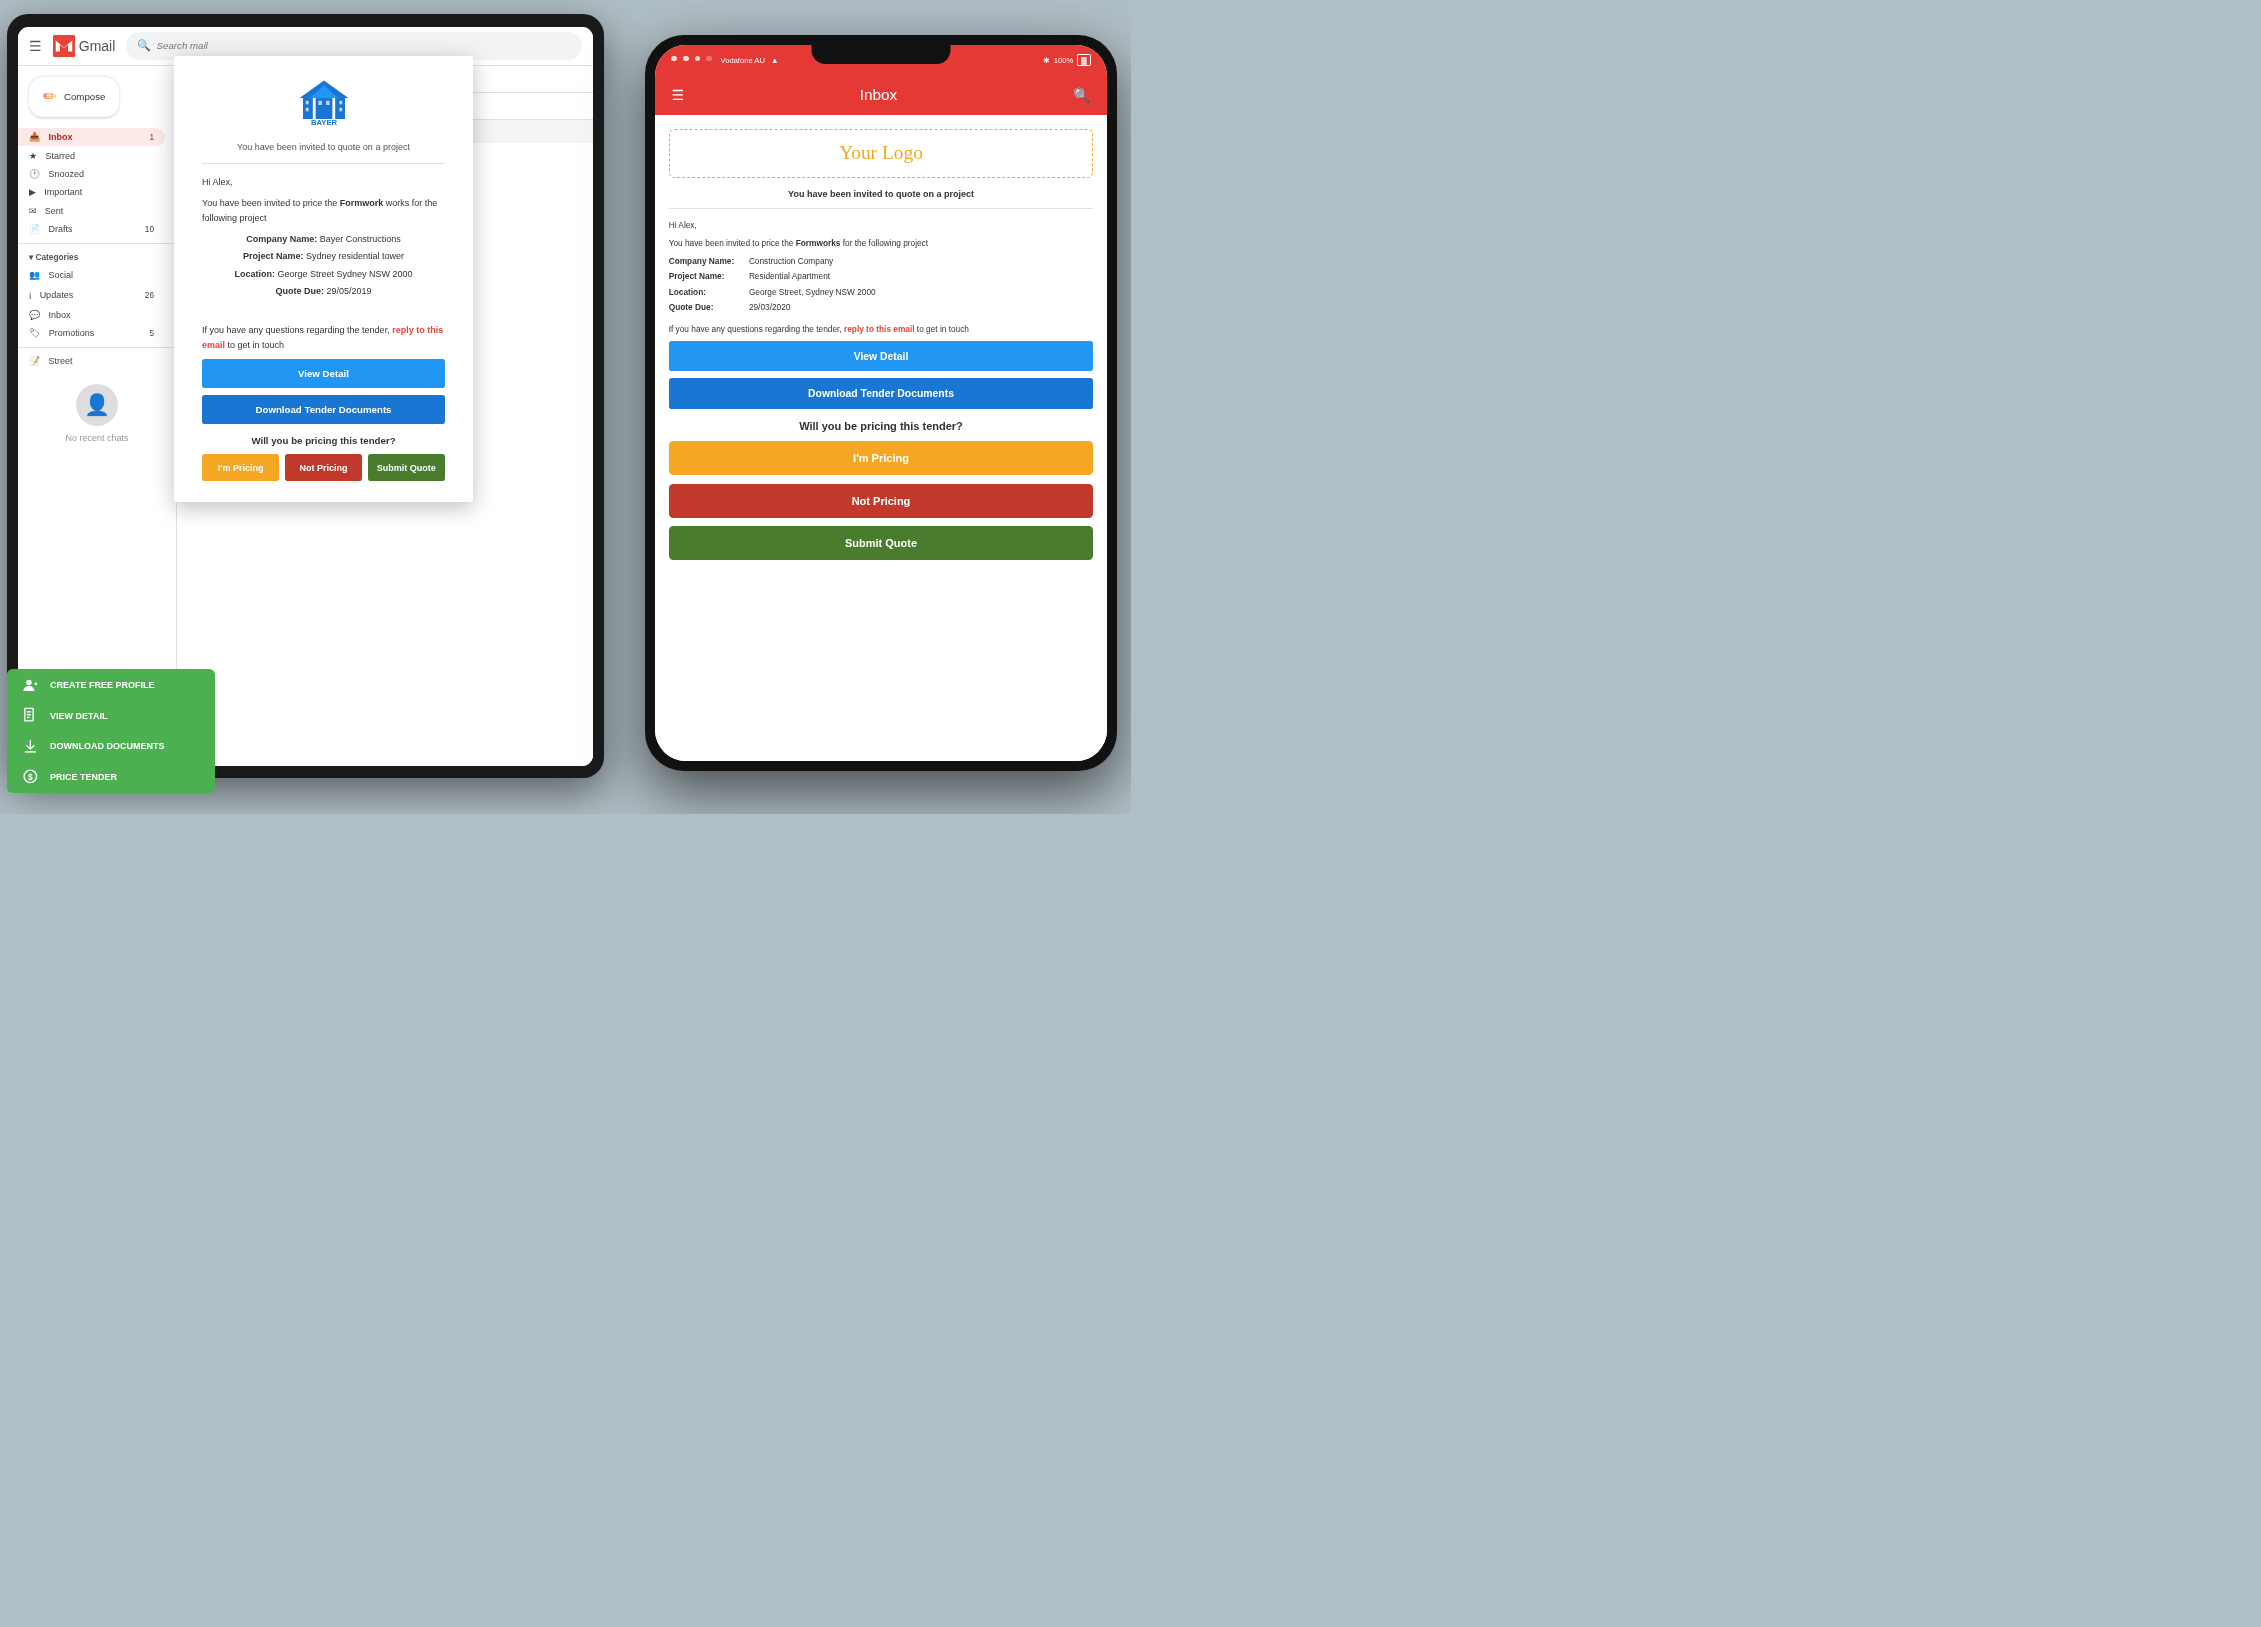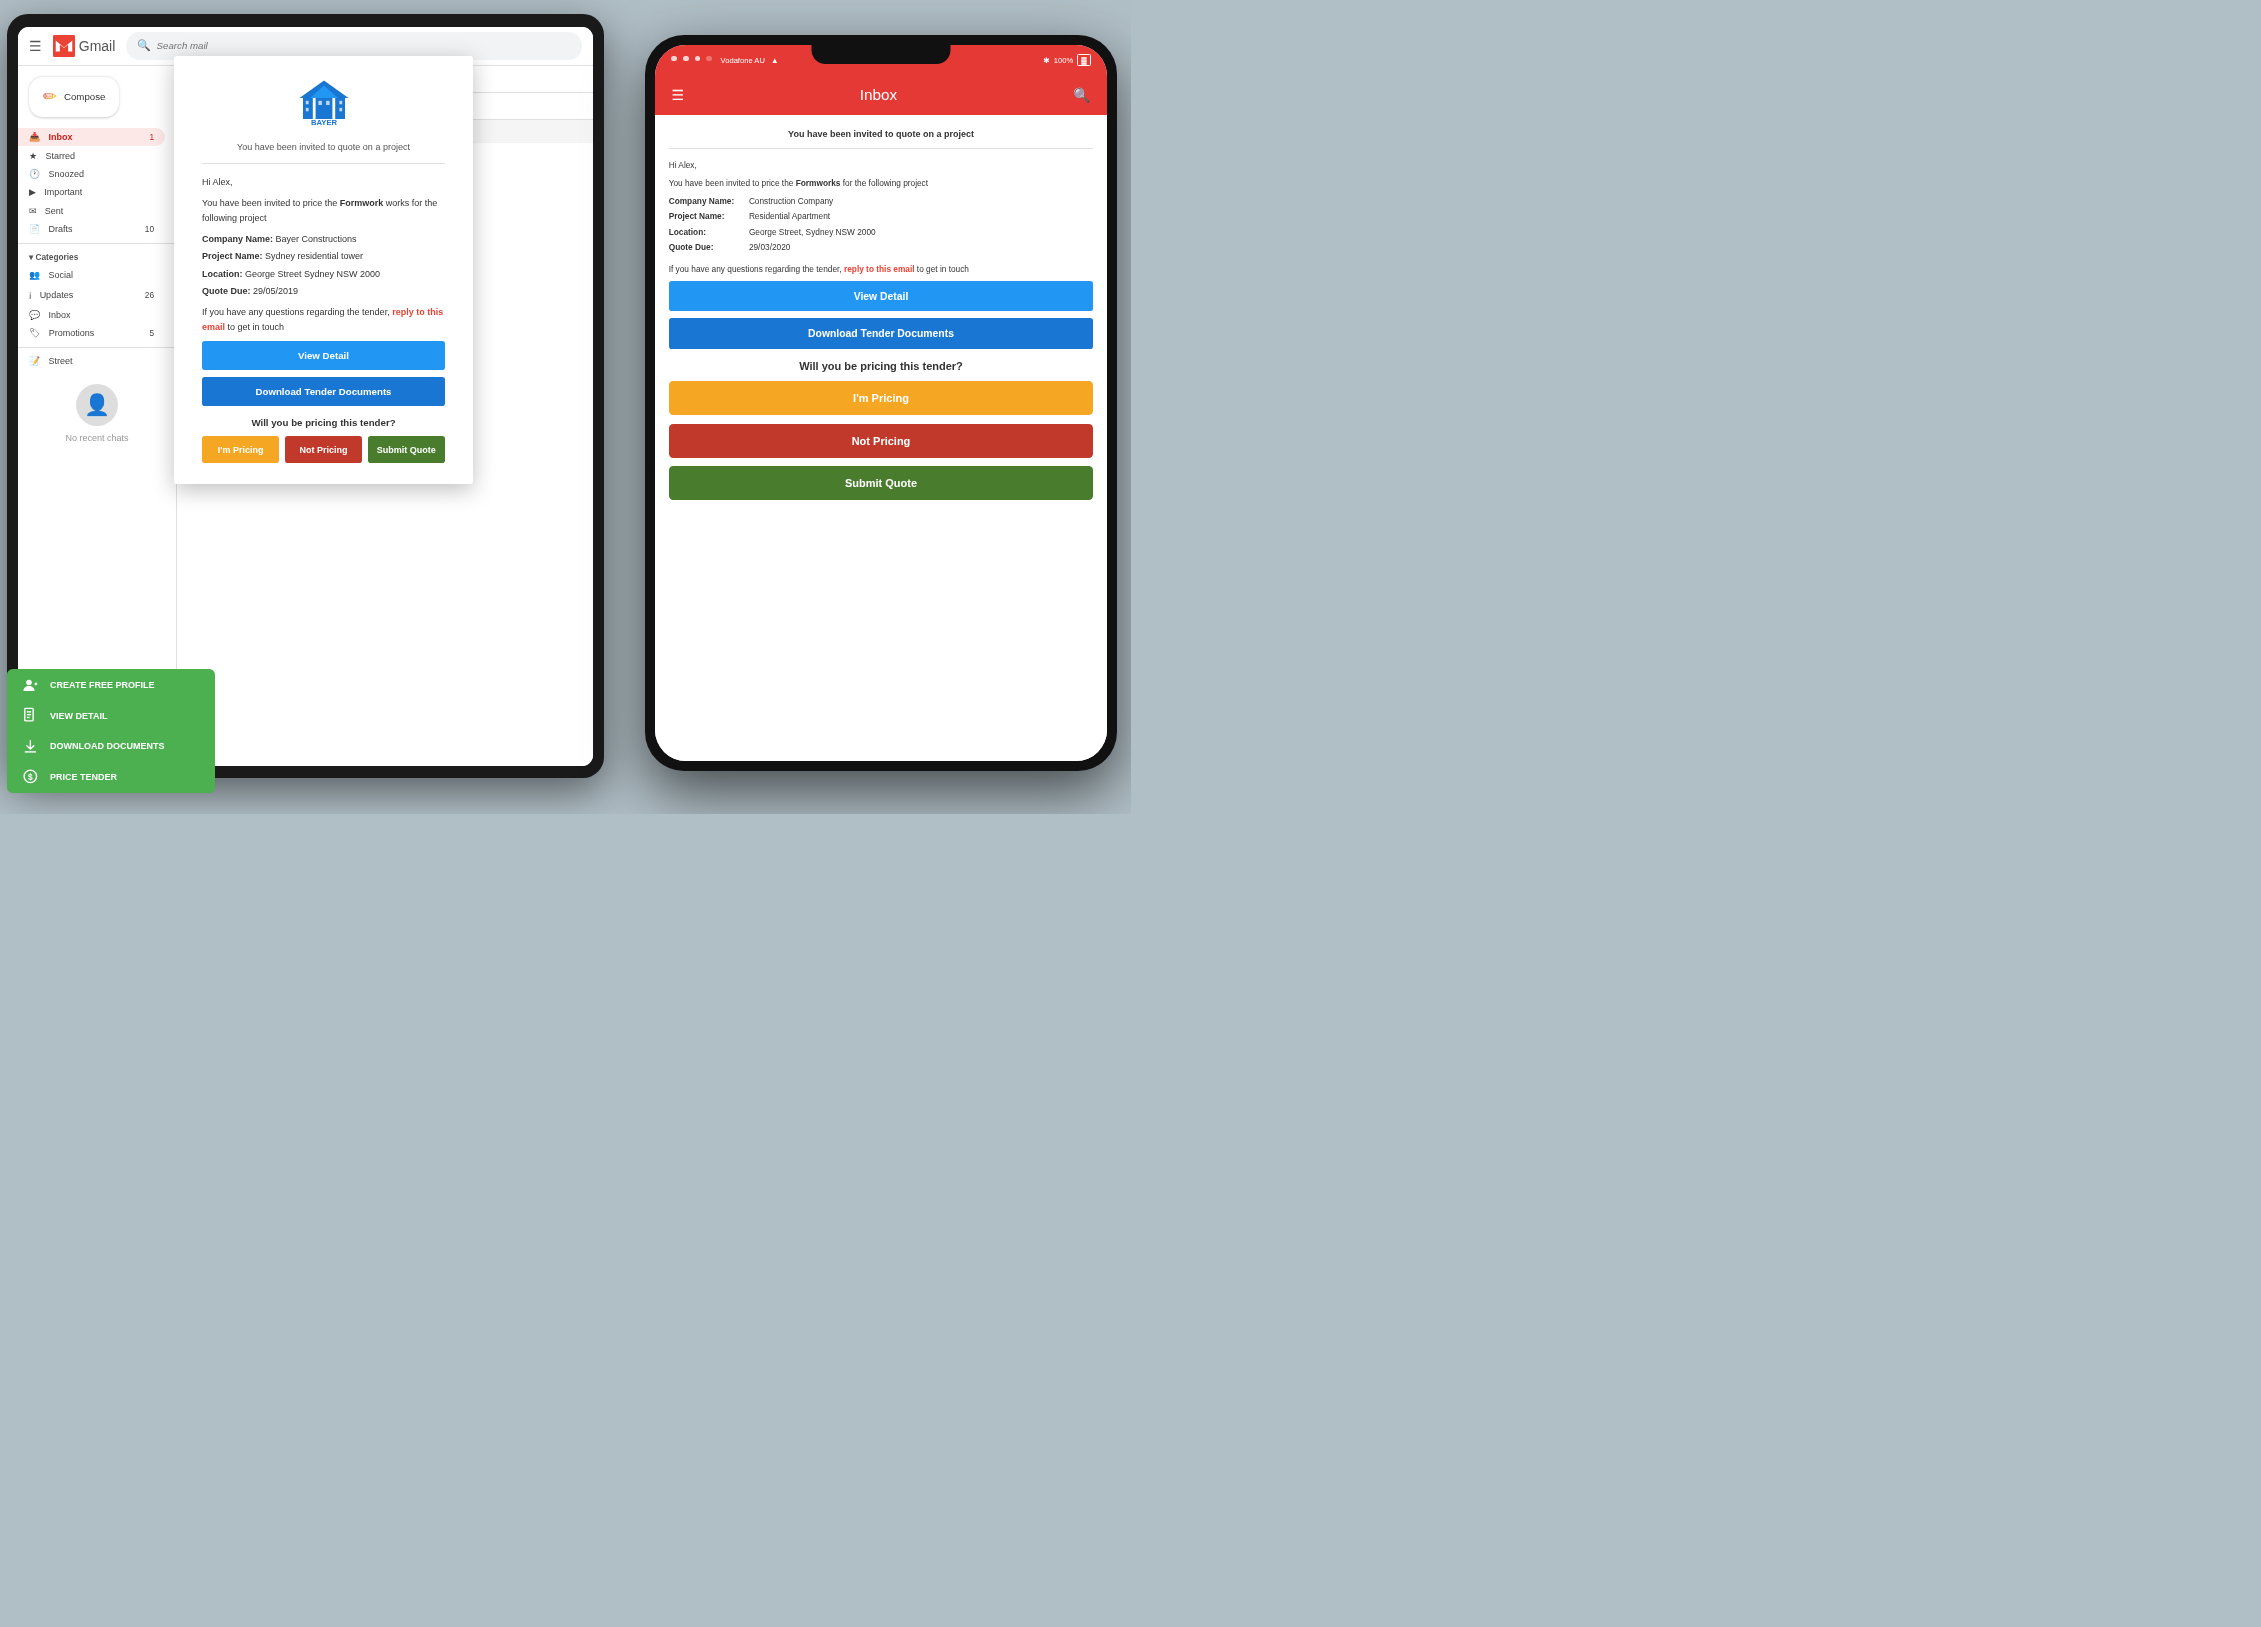--- a/index.html
+++ b/index.html
@@ -244,21 +244,21 @@
     .popup-tagline {
       text-align: center;
       font-size: 9px;
       color: #555;
       margin-bottom: 11px;
       padding-bottom: 11px;
       border-bottom: 0.7px solid #e0e0e0;
     }
     .popup-body { font-size: 9px; color: #333; line-height: 1.6; }
     .popup-body p { margin-bottom: 7px; }
-    .popup-details { margin-bottom: 7px; }
+    .popup-details { margin-bottom: 25px; text-align: center; }
     .popup-details .detail-row { margin-bottom: 2.8px; }
     .popup-details .label { font-weight: 700; }
     .popup-link { color: #ea4335; font-weight: 600; text-decoration: none; }
     .popup-btn {
       display: block;
       width: 100%;
       padding: 9px;
       border: none;
       border-radius: 2.8px;
       font-size: 9.7px;
@@ -737,20 +737,23 @@
     </div>
 
     <div class="phone-header">
       <span class="hamburger-icon">☰</span>
       <span class="phone-header-title">Inbox</span>
       <span class="search-ph-icon">🔍</span>
     </div>
 
     <div class="phone-content">
 
+      <div class="phone-logo-box">
+        <div class="phone-logo-text">Your Logo</div>
+      </div>
 
       <div class="phone-tagline">You have been invited to quote on a project</div>
 
       <div class="phone-body">
         <p>Hi Alex,</p>
         <p>
           You have been invited to price the <strong>Formworks</strong>
           <span>for the following project</span>
         </p>
 

